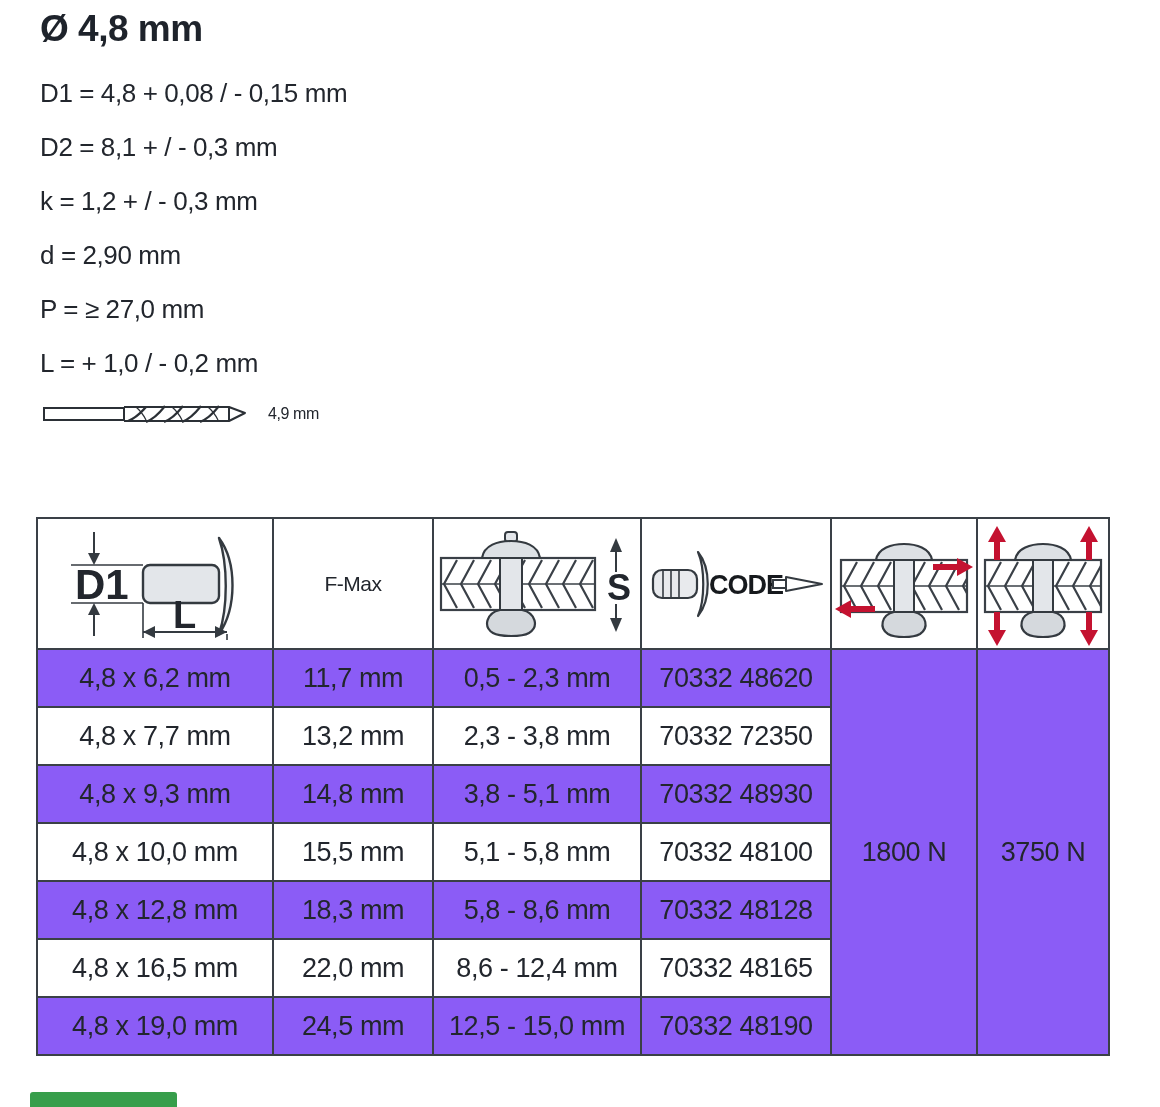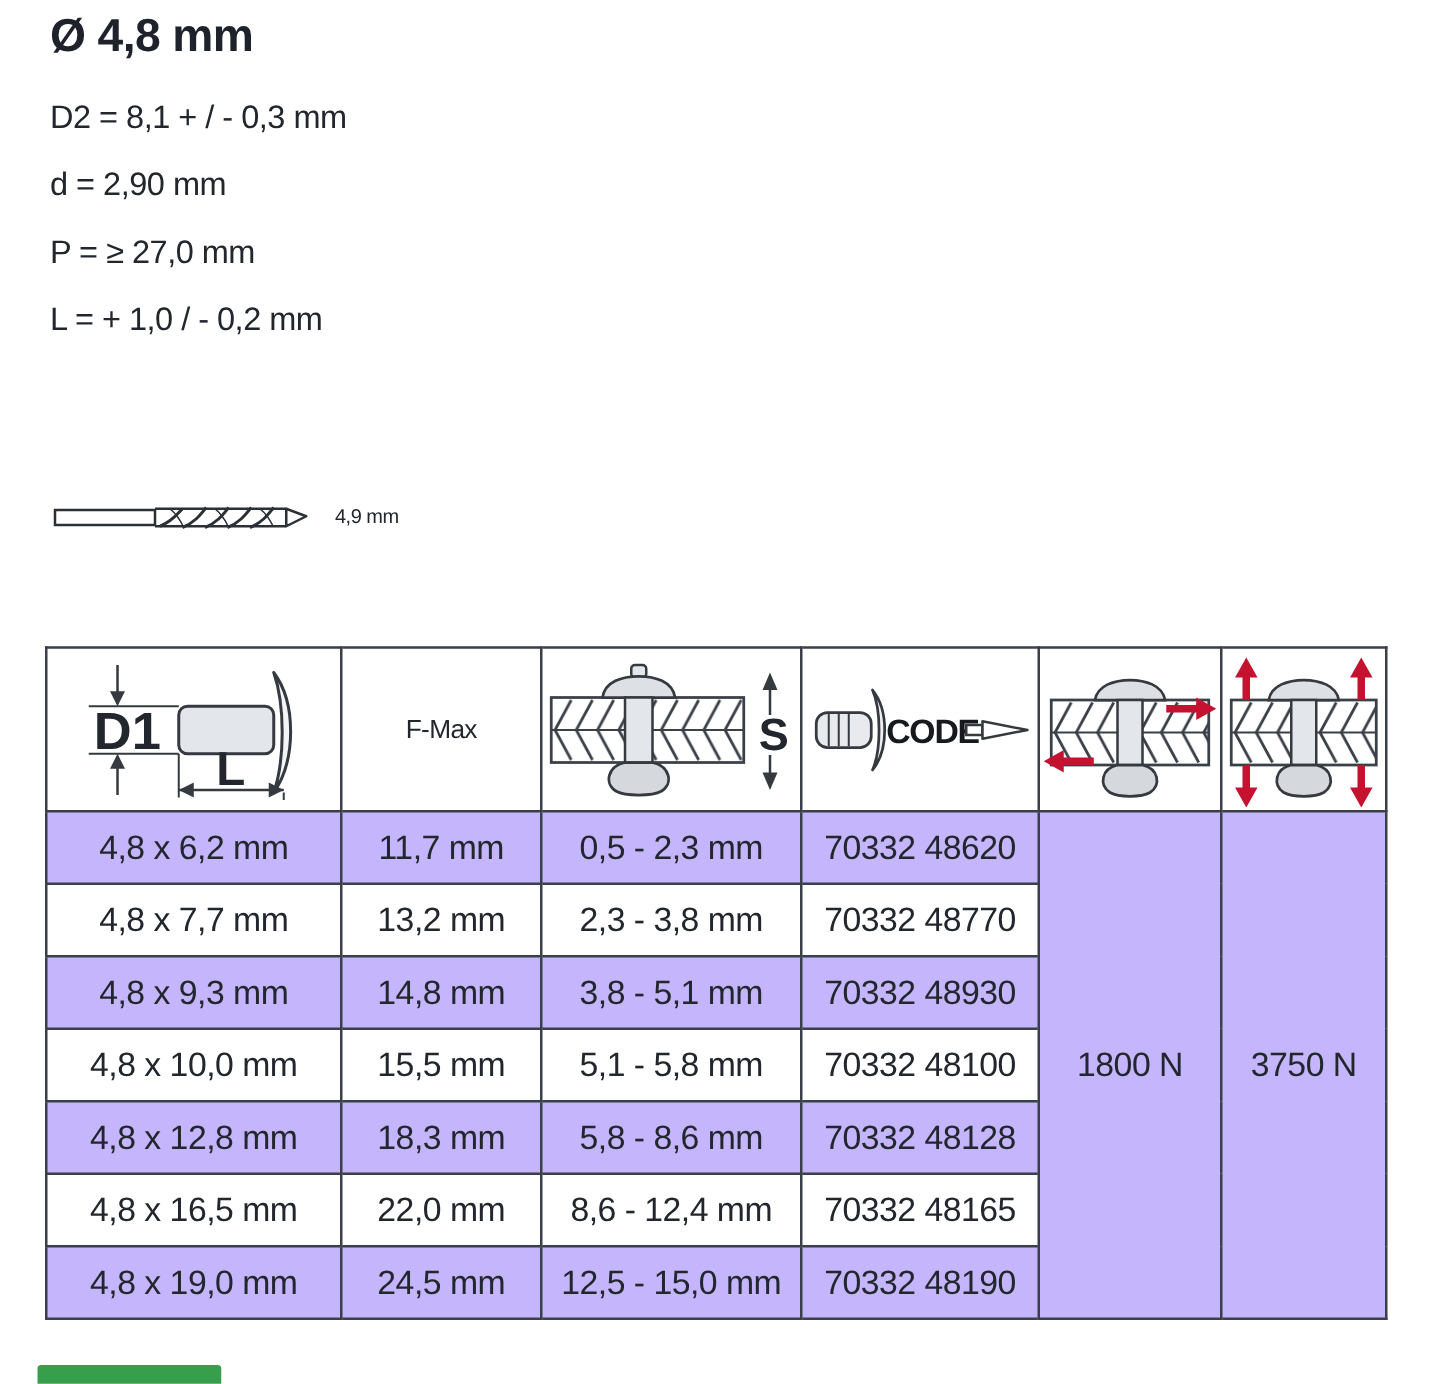--- a/index.html
+++ b/index.html
@@ -20,39 +20,41 @@
 
   table.spec{
     position:absolute;left:36px;top:517px;border-collapse:collapse;table-layout:fixed;
   }
   table.spec th,table.spec td{
     border:2px solid #3a4047;padding:0;text-align:center;vertical-align:middle;background:#ffffff;
   }
   table.spec thead tr{height:131px;}
   table.spec tbody tr{height:58px;}
   table.spec td{font-size:27px;letter-spacing:-0.4px;color:#22262d;}
-  tr.alt td{background:#c4b5fd;}
+  tr.alt td{background:#8b5cf6;}
   td.merged{background:#d9e7f3;font-size:27px;}
   th .fmax{font-size:21px;font-weight:400;letter-spacing:-0.5px;}
   th svg{display:block;margin:0 auto;}
 
   .green-bar{
     position:absolute;left:30px;top:1092px;width:147px;height:15px;
     border-radius:3px 3px 0 0;
   }
 </style>
 </head>
 <body>
 
 <div class="page">
 
   <h1 class="title">Ø 4,8 mm</h1>
 
   <ul class="specs">
+    <li>D1 = 4,8 + 0,08 / - 0,15 mm</li>
     <li>D2 = 8,1 + / - 0,3 mm</li>
+    <li>k = 1,2 + / - 0,3 mm</li>
     <li>d = 2,90 mm</li>
     <li>P = ≥ 27,0 mm</li>
     <li>L = + 1,0 / - 0,2 mm</li>
   </ul>
 
   <div class="drill-row">
     <svg width="208" height="32" viewBox="0 0 208 32">
       <rect x="2" y="10" width="80" height="12" fill="#ffffff" stroke="#2b3036" stroke-width="2"></rect>
       <path d="M82,9 L187,9 M82,23 L187,23" fill="none" stroke="#2b3036" stroke-width="2"></path>
       <path d="M86,23 C96,19 100,13 104,9" fill="none" stroke="#2b3036" stroke-width="2.4"></path>
@@ -181,21 +183,21 @@
         <td>11,7 mm</td>
         <td>0,5 - 2,3 mm</td>
         <td>70332 48620</td>
         <td class="merged" rowspan="7">1800 N</td>
         <td class="merged" rowspan="7">3750 N</td>
       </tr>
       <tr>
         <td>4,8 x 7,7 mm</td>
         <td>13,2 mm</td>
         <td>2,3 - 3,8 mm</td>
-        <td>70332 48770</td>
+        <td>70332 72350</td>
       </tr>
       <tr class="alt">
         <td>4,8 x 9,3 mm</td>
         <td>14,8 mm</td>
         <td>3,8 - 5,1 mm</td>
         <td>70332 48930</td>
       </tr>
       <tr>
         <td>4,8 x 10,0 mm</td>
         <td>15,5 mm</td>

